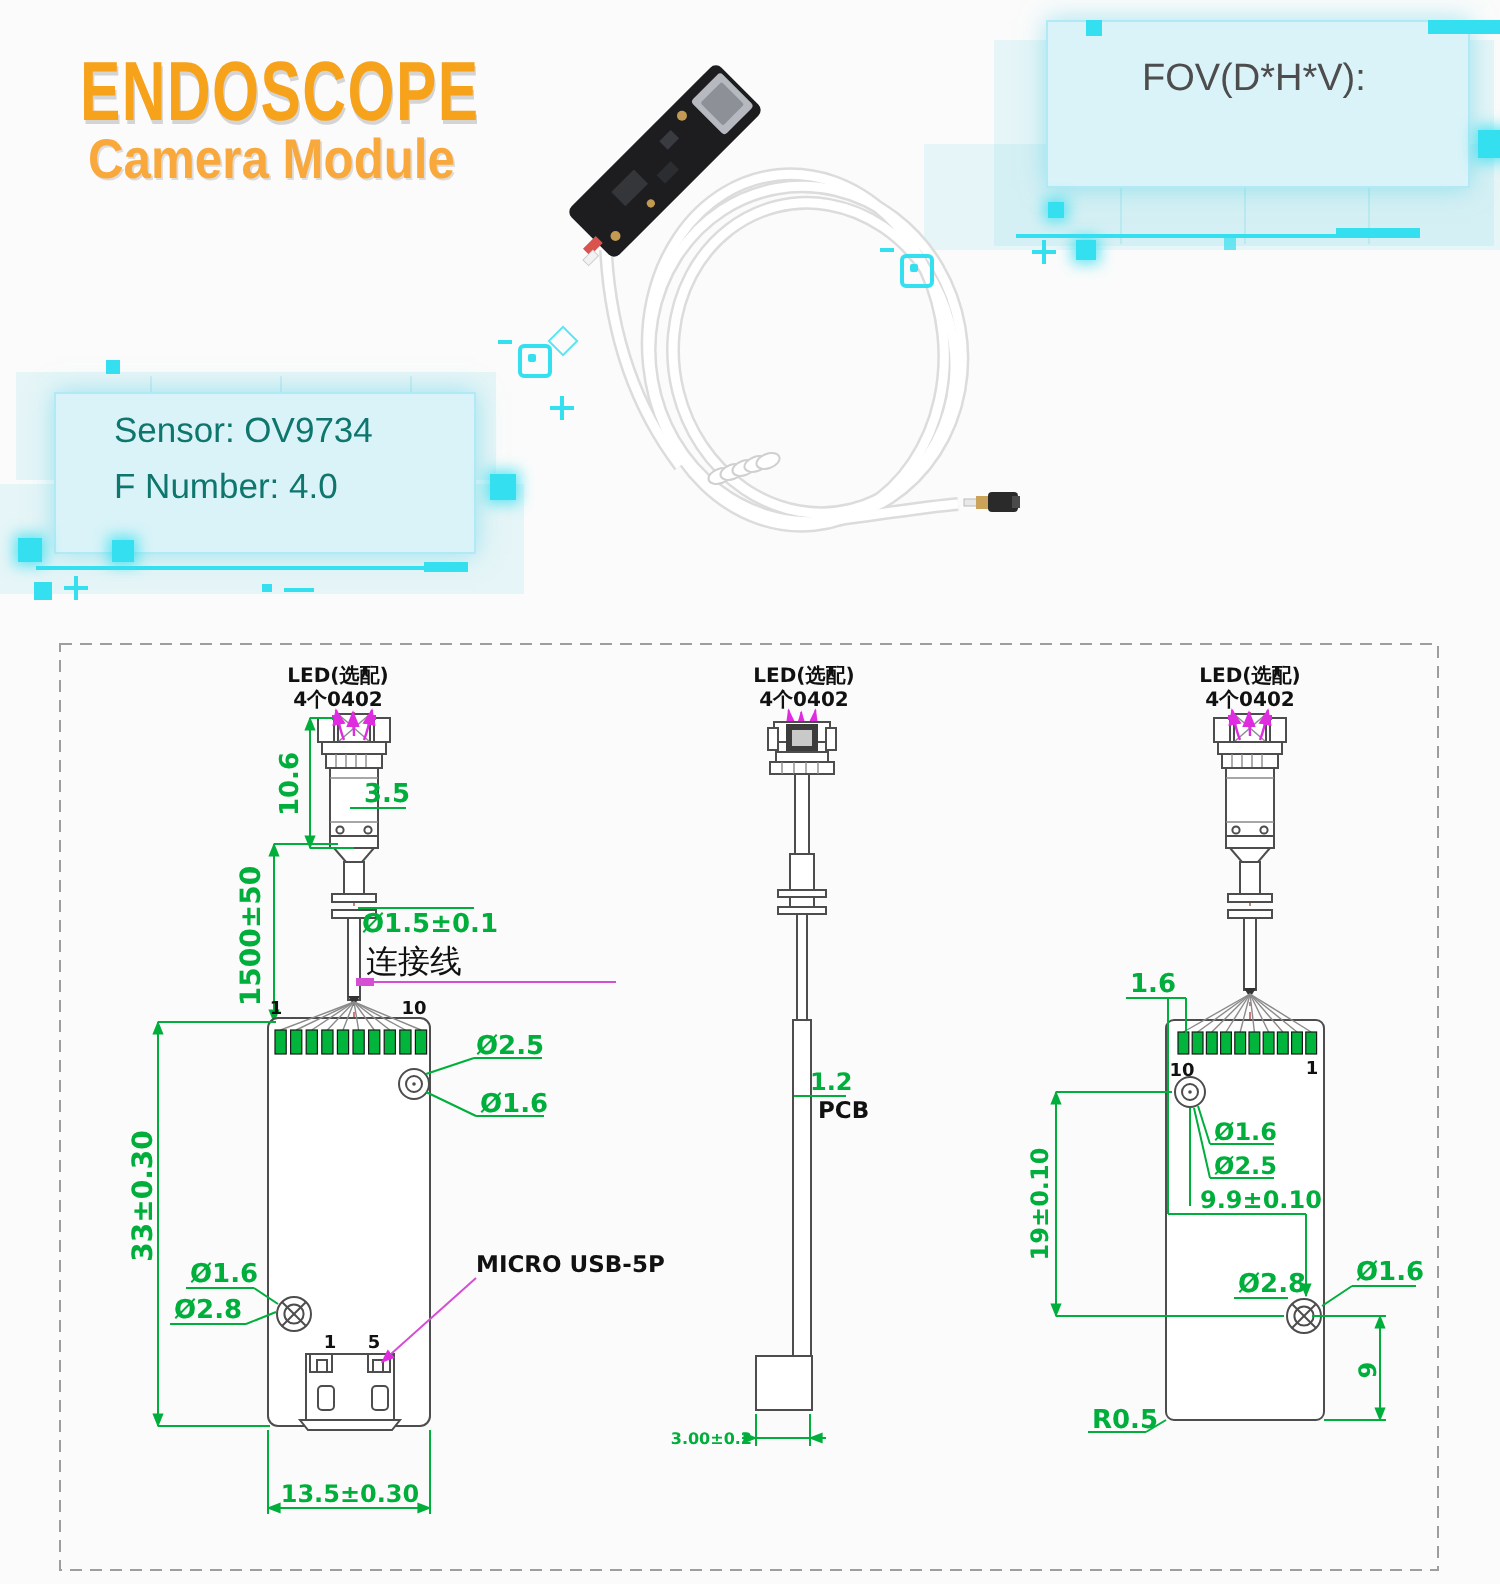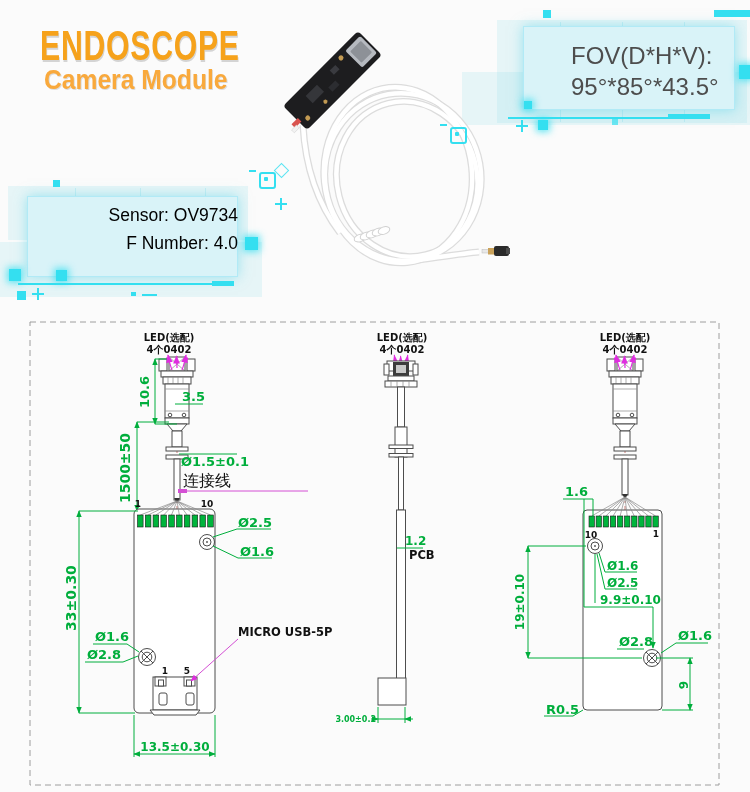--- a/index.html
+++ b/index.html
@@ -11,24 +11,24 @@
          transform:scaleX(0.72);transform-origin:left top;letter-spacing:1px;
          text-shadow:1px 2px 0 rgba(140,140,140,0.35);z-index:5;}
   .subtitle{left:44px;top:64px;font-size:28px;font-weight:bold;color:#f9a93c;
          transform:scaleX(0.88);transform-origin:left top;
          text-shadow:1px 1px 0 rgba(150,150,150,0.3);z-index:5;}
   
   .panel{background:rgba(141,220,235,0.18);z-index:1;}
   .vline{background:rgba(120,215,235,0.28);width:1px;z-index:1;}
   .cyanbox{background:#d9f3f8;z-index:3;color:#4d4d4d;
            box-shadow:0 0 12px rgba(90,210,230,0.55), inset 0 0 0 1px rgba(160,230,245,0.7);}
-  .fov{left:523px;top:26px;width:164px;height:70px;padding:14px 0 0 48px;
-       font-size:24px;line-height:31px;}
+  .fov{left:523px;top:10px;width:164px;height:70px;padding:14px 0 0 48px;
+       font-size:19px;line-height:31px;}
   .spec{left:27px;top:196px;width:181px;height:75px;padding:6px 0 0 30px;
-        font-size:17.5px;line-height:27.5px;color:#000000;text-align:right;}
+        font-size:17.5px;line-height:27.5px;color:#0f766e;}
   .sq{background:#34dff0;z-index:3;}
   .glow{box-shadow:0 0 7px 2px rgba(52,223,240,0.75);}
   .cline{background:#34dff0;height:2px;z-index:3;}
   .plus{width:12px;height:12px;z-index:3;}
   .plus::before{content:"";position:absolute;left:0;top:5px;width:12px;height:2px;background:#34dff0;}
   .plus::after{content:"";position:absolute;left:5px;top:0;width:2px;height:12px;background:#34dff0;}
   .target{width:13px;height:13px;border:2px solid #34dff0;border-radius:3px;z-index:3;}
   .target::after{content:"";position:absolute;left:2.5px;top:2.5px;width:4px;height:4px;
                  background:#34dff0;border-radius:1px;}
   .diamond{width:9px;height:9px;border:1.5px solid rgba(52,223,240,0.8);transform:rotate(45deg);z-index:3;}
@@ -65,21 +65,20 @@
 <div class="abs vline" style="left:622px;top:22px;height:100px;"></div>
 <div class="abs vline" style="left:684px;top:22px;height:100px;"></div>
 <div class="abs panel" style="left:8px;top:186px;width:240px;height:54px;"></div>
 <div class="abs panel" style="left:0px;top:242px;width:262px;height:55px;"></div>
 <div class="abs vline" style="left:75px;top:188px;height:50px;"></div>
 <div class="abs vline" style="left:140px;top:188px;height:50px;"></div>
 <div class="abs vline" style="left:205px;top:188px;height:50px;"></div>
 
 <div class="abs cyanbox fov">
   <div>FOV(D*H*V):</div>
-  <div>95°*85°*43.5°</div>
 </div>
 
 <div class="abs cyanbox spec">
   <div>Sensor: OV9734</div>
   <div>F Number: 4.0</div>
 </div>
 
 <div class="abs cline" style="left:714px;top:10px;width:36px;height:7px;"></div>
 <div class="abs sq" style="left:543px;top:10px;width:8px;height:8px;"></div>
 <div class="abs sq glow" style="left:739px;top:65px;width:13px;height:14px;"></div>

